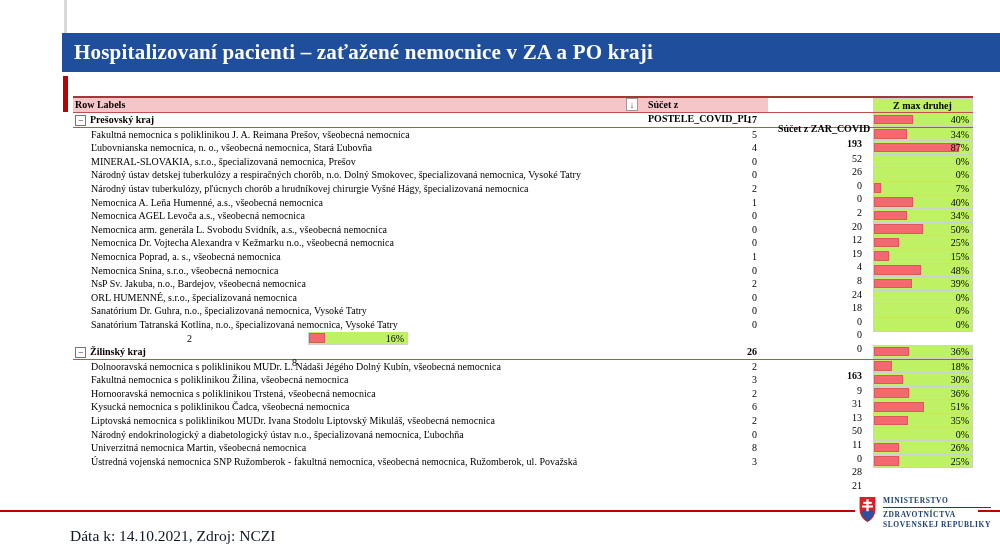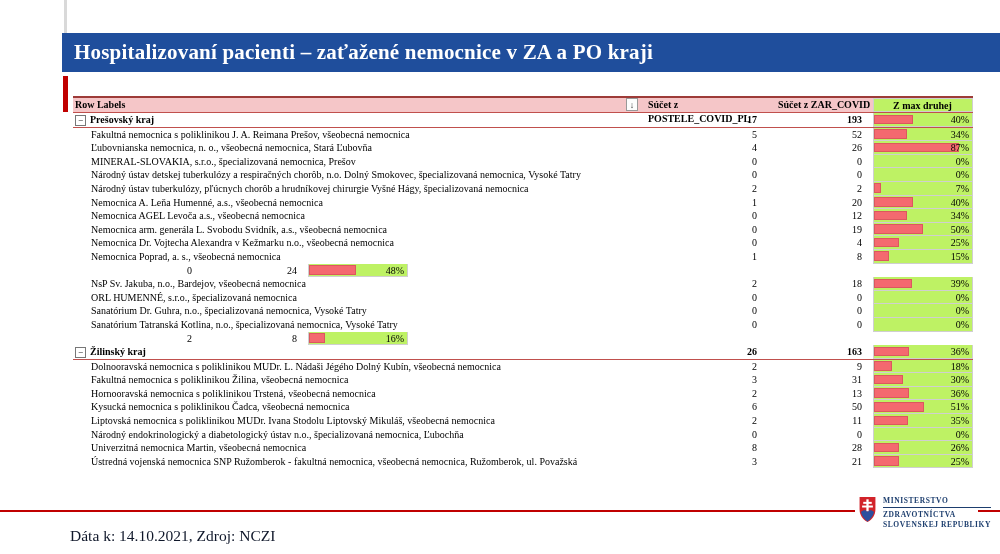--- a/index.html
+++ b/index.html
@@ -13,21 +13,21 @@
   .red-accent{position:absolute;left:63px;top:76px;width:5px;height:36px;background:var(--accent-red,#C00000);}
 
   .pivot{position:absolute;left:73px;top:96px;width:900px;font-size:10px;}
   .prow{display:flex;align-items:stretch;height:13.6px;line-height:13.6px;}
   .prow.header{height:14px;line-height:14px;font-weight:bold;
                border-top:2px solid #9E3B38;border-bottom:1px solid var(--line-red,#C0504D);}
   .header .c1,.header .c2,.header .c3{background:var(--header-pink,#F5C6C8);}
   .header .c2,.header .c3{text-align:left;padding-left:10px;padding-right:0;}
   .c1{width:565px;padding-left:2px;position:relative;white-space:nowrap;overflow:hidden;box-sizing:border-box;}
   .c2{width:130px;text-align:right;padding-right:11px;box-sizing:border-box;}
-  .c3{width:105px;text-align:right;padding-right:11px;box-sizing:border-box;}
+  .c3{width:105px;text-align:right;padding-right:11px;box-sizing:border-box;margin-top:24px;}
   .c4{width:100px;position:relative;border:1px solid #CFCFCF;border-top:none;box-sizing:border-box;background:#bef264;}
   .header .c4{border-top:1px solid #CFCFCF;padding-left:19px;background:#bef264;}
   .group{font-weight:bold;border-bottom:1px solid var(--line-red,#C0504D);}
   .group .pct{font-weight:normal;}
   .hosp .c1{padding-left:18px;}
   .collapse{display:inline-block;width:9px;height:9px;line-height:8px;text-align:center;
             border:1px solid #777;font-size:9px;font-weight:normal;margin-right:4px;background:#fff;
             vertical-align:0px;}
   .sortbox{position:absolute;right:0;top:0;width:12px;height:12.5px;border:1px solid #999;
            background:#fdfdfd;text-align:center;line-height:12px;font-size:9px;font-weight:normal;color:#333;box-sizing:border-box;}
@@ -157,20 +157,21 @@
         <div class="prow hosp">
           <div class="c1">Nemocnica Poprad, a. s., všeobecná nemocnica</div>
           <div class="c2">1</div>
           <div class="c3">8</div>
           <div class="c4">
             <div class="bar" style="width: 15%;"></div>
             <span class="pct">15%</span>
           </div>
         </div>
         <div class="prow hosp">
+          <div class="c1">Nemocnica Snina, s.r.o., všeobecná nemocnica</div>
           <div class="c2">0</div>
           <div class="c3">24</div>
           <div class="c4">
             <div class="bar" style="width: 48%;"></div>
             <span class="pct">48%</span>
           </div>
         </div>
         <div class="prow hosp">
           <div class="c1">NsP Sv. Jakuba, n.o., Bardejov, všeobecná nemocnica</div>
           <div class="c2">2</div>

